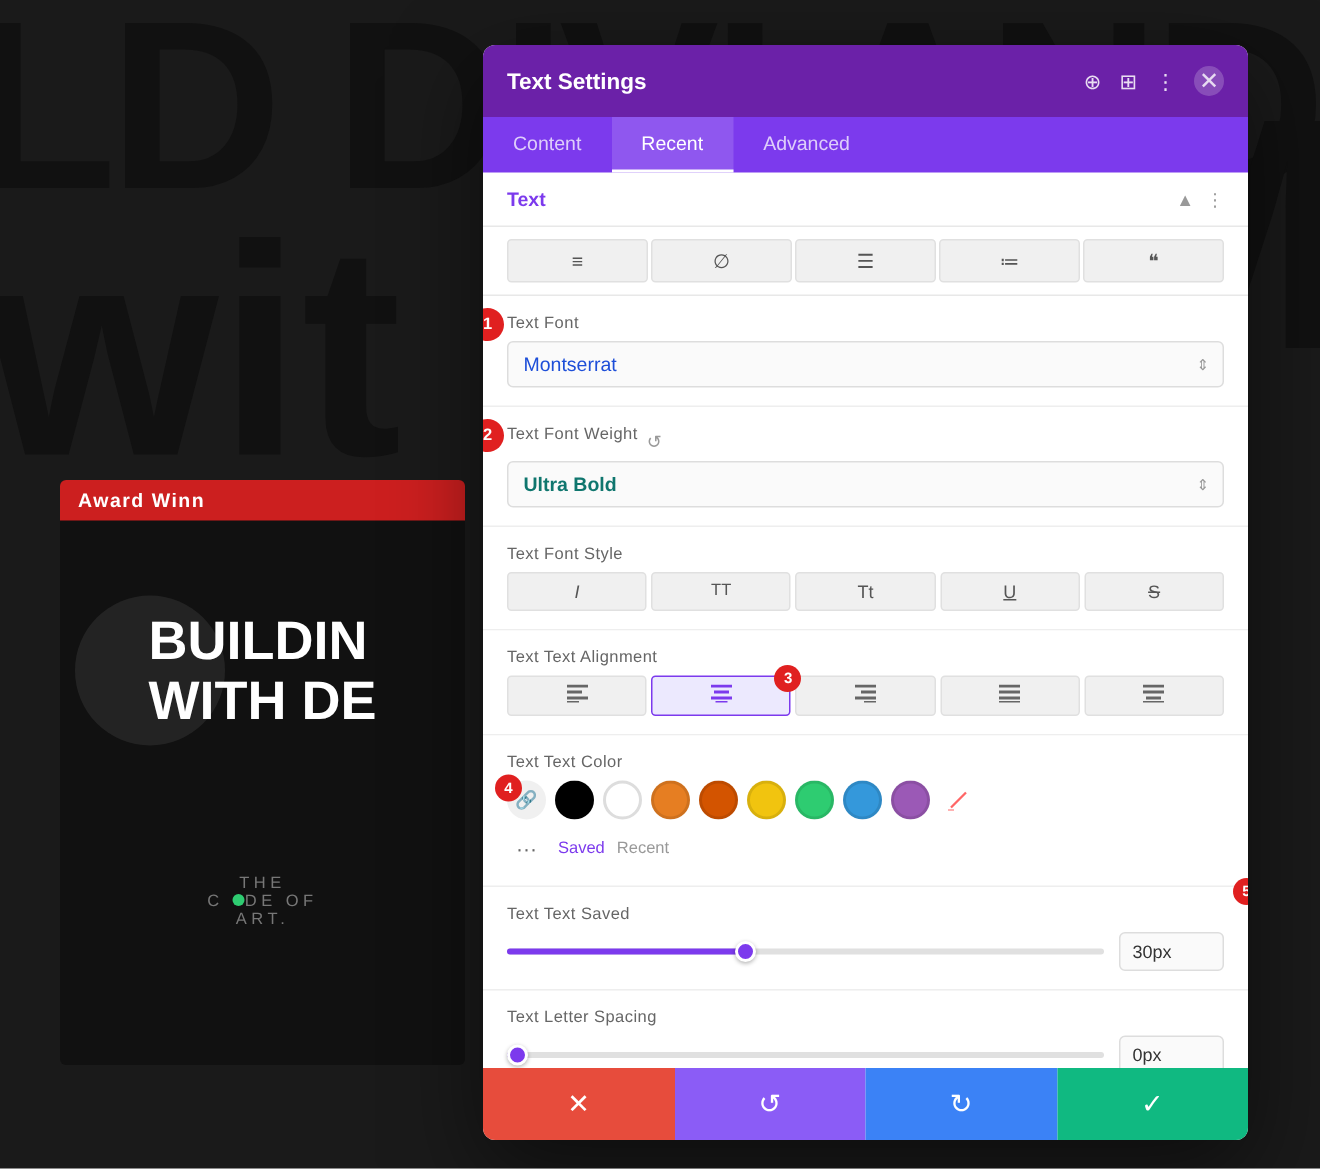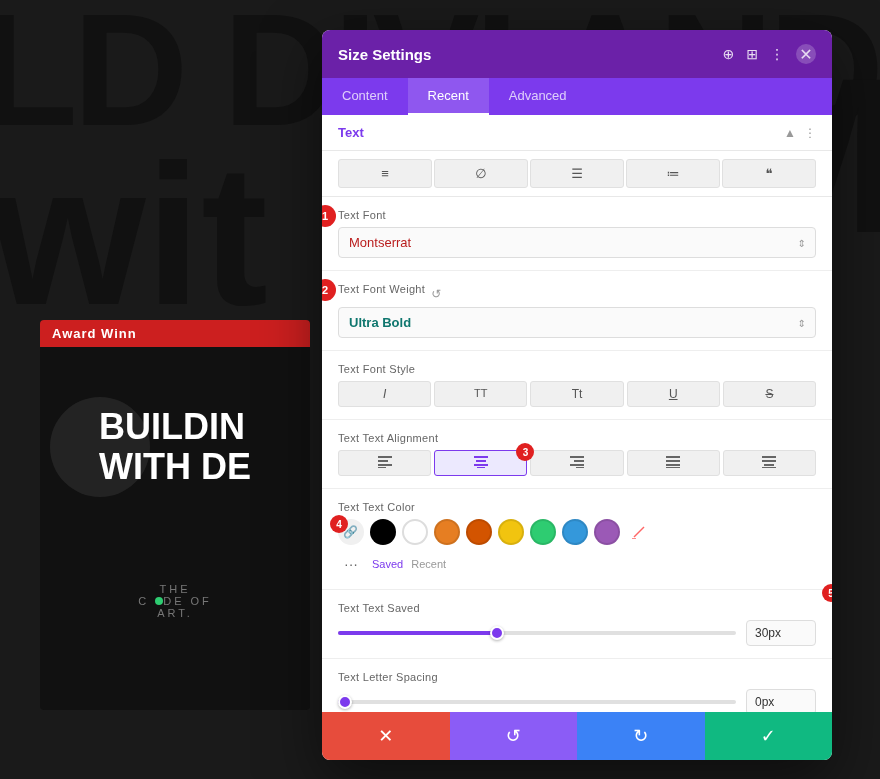--- a/index.html
+++ b/index.html
@@ -250,21 +250,21 @@
     }
 
     
     .styled-select {
       width: 100%;
       padding: 7px 10px;
       border: 1px solid #ddd;
       border-radius: 4px;
       background: #fafafa;
       font-size: 13px;
-      color: #b91c1c;
+      color: #1d4ed8;
       appearance: none;
       cursor: pointer;
     }
     .select-wrapper {
       position: relative;
     }
     .select-wrapper::after {
       content: '⇕';
       position: absolute;
       right: 10px;
@@ -473,21 +473,21 @@
   <div style="padding:0 16px 10px;color:#777;font-size:11px;letter-spacing:3px;text-transform:uppercase;text-align:center;margin-top:36px;">
     <div>THE</div>
     <div>C <span class="green-dot"></span>DE OF</div>
     <div>ART.</div>
   </div>
 </div>
 
 <div class="panel">
 
   <div class="panel-header">
-    <span class="panel-title">Size Settings</span>
+    <span class="panel-title">Text Settings</span>
     <div class="panel-header-icons">
       <span class="panel-header-icon">⊕</span>
       <span class="panel-header-icon">⊞</span>
       <span class="panel-header-icon">⋮</span>
       <span class="panel-close">✕</span>
     </div>
   </div>
 
   <div class="panel-tabs">
     <div class="panel-tab">Content</div>

